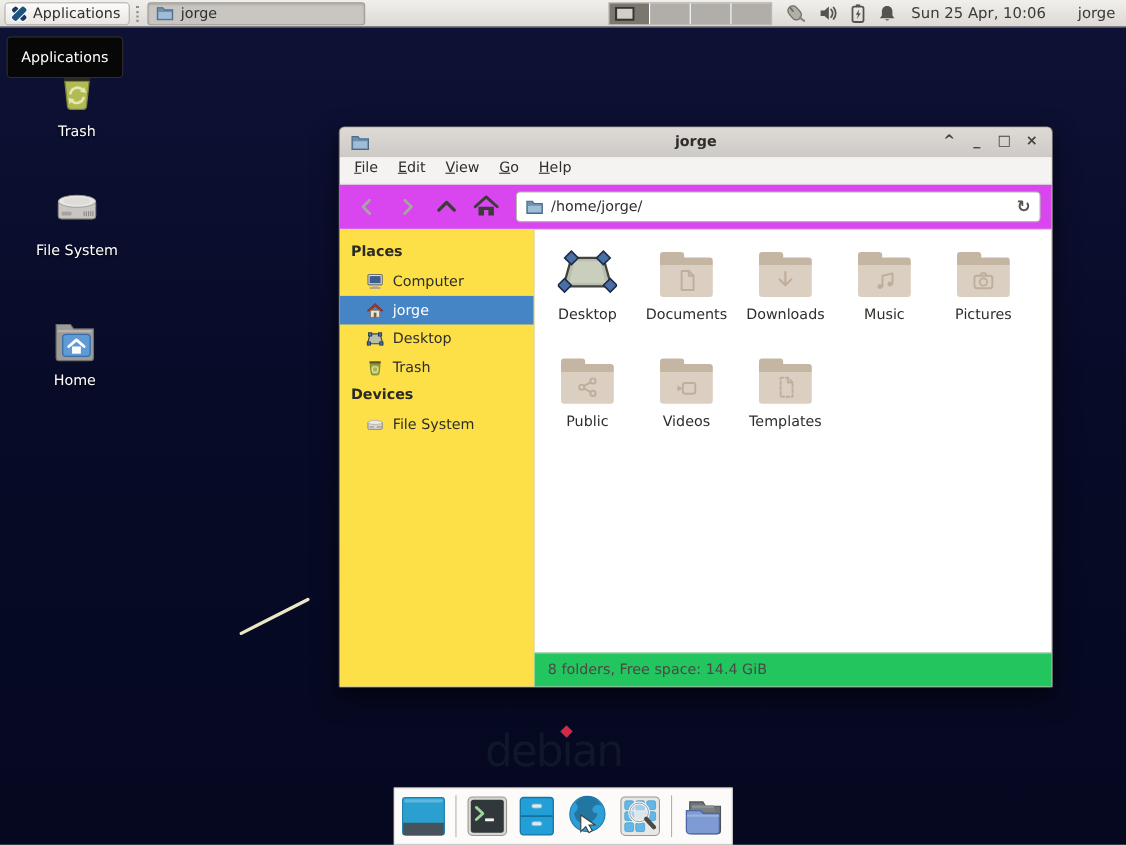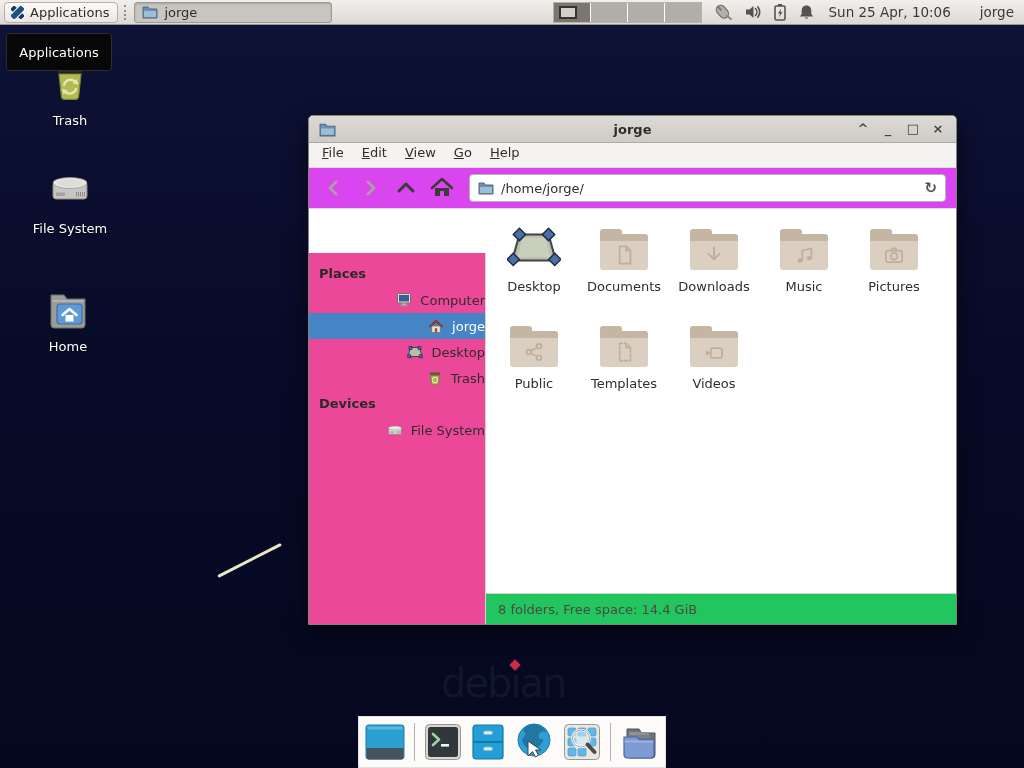--- a/index.html
+++ b/index.html
@@ -103,23 +103,23 @@
   .tool-btn { width:30px; height:30px; display:flex; align-items:center; justify-content:center; border-radius:3px; }
   .pathbar {
     flex:1; height:28px; margin-left:6px; background:#fff;
     border:1px solid #b7b4ae; border-radius:4px;
     display:flex; align-items:center; padding:0 8px; gap:7px;
   }
   .path-text { flex:1; color:#2f2e2b; }
   .reload { color:#55534e; font-size:15px; font-weight:bold; }
 
   .win-body { flex:1; display:flex; min-height:0; }
-  .sidebar { flex:0 0 177px; background:#ec4899; border-right:1px solid #d6d4d0; padding-top:8px;margin-top:44px; }
+  .sidebar { flex:0 0 177px; background:#fde047; border-right:1px solid #d6d4d0; padding-top:8px; }
   .side-header { font-weight:bold; padding:5px 10px 6px 10px; color:#2b2a27; }
-  .side-row { display:flex; align-items:center; gap:8px; height:26px; padding-left:24px; color:#2f2e2b;justify-content:flex-end; }
+  .side-row { display:flex; align-items:center; gap:8px; height:26px; padding-left:24px; color:#2f2e2b; }
   .side-row.selected { background:#4585c5; color:#fff; }
   .main-col { flex:1; display:flex; flex-direction:column; min-width:0; }
   .file-area { flex:1; padding:14px 0 0 3px; display:flex; flex-wrap:wrap; align-content:flex-start; }
   .file-item { width:90px; height:97px; display:flex; flex-direction:column; align-items:center; }
   .file-item .ficon { height:52px; display:flex; align-items:center; justify-content:center; }
   .file-item .flabel { margin-top:4px; color:#2f2e2b; }
 
   
   .folder48 { position:relative; width:48px; height:41px; }
   .folder48 .tab {
@@ -476,42 +476,42 @@
             </span>
           <span class="flabel">Public</span>
         </div>
 
         <div class="file-item">
           <span class="ficon">
               <span class="folder48">
                 <span class="tab"></span>
                 <span class="body">
             <svg width="26" height="26" viewBox="0 0 24 24" fill="none" stroke="#bfae9c" stroke-width="1.6" stroke-linecap="round" stroke-linejoin="round">
+              <rect x="9" y="8.5" width="10.5" height="9" rx="2"></rect>
+              <path d="M4.5 10.5l4.5 2.5-4.5 2.5z" fill="#bfae9c" stroke="none"></path>
+            </svg>
+                </span>
+              </span>
+            </span>
+          <span class="flabel">Videos</span>
+        </div>
+
+        <div class="file-item">
+          <span class="ficon">
+              <span class="folder48">
+                <span class="tab"></span>
+                <span class="body">
+            <svg width="26" height="26" viewBox="0 0 24 24" fill="none" stroke="#bfae9c" stroke-width="1.6" stroke-linecap="round" stroke-linejoin="round">
               <path d="M8 4h6l4 4v12H8z" stroke-dasharray="2.4 2"></path>
                     <path d="M14 4v4h4"></path>
             </svg>
                 </span>
               </span>
             </span>
           <span class="flabel">Templates</span>
-        </div>
-
-        <div class="file-item">
-          <span class="ficon">
-              <span class="folder48">
-                <span class="tab"></span>
-                <span class="body">
-            <svg width="26" height="26" viewBox="0 0 24 24" fill="none" stroke="#bfae9c" stroke-width="1.6" stroke-linecap="round" stroke-linejoin="round">
-              <rect x="9" y="8.5" width="10.5" height="9" rx="2"></rect>
-              <path d="M4.5 10.5l4.5 2.5-4.5 2.5z" fill="#bfae9c" stroke="none"></path>
-            </svg>
-                </span>
-              </span>
-            </span>
-          <span class="flabel">Videos</span>
         </div>
 
       </div>
       <div class="statusbar">
         <span>8 folders, Free space: 14.4 GiB</span>
       </div>
     </div>
   </div>
 </div>
 

